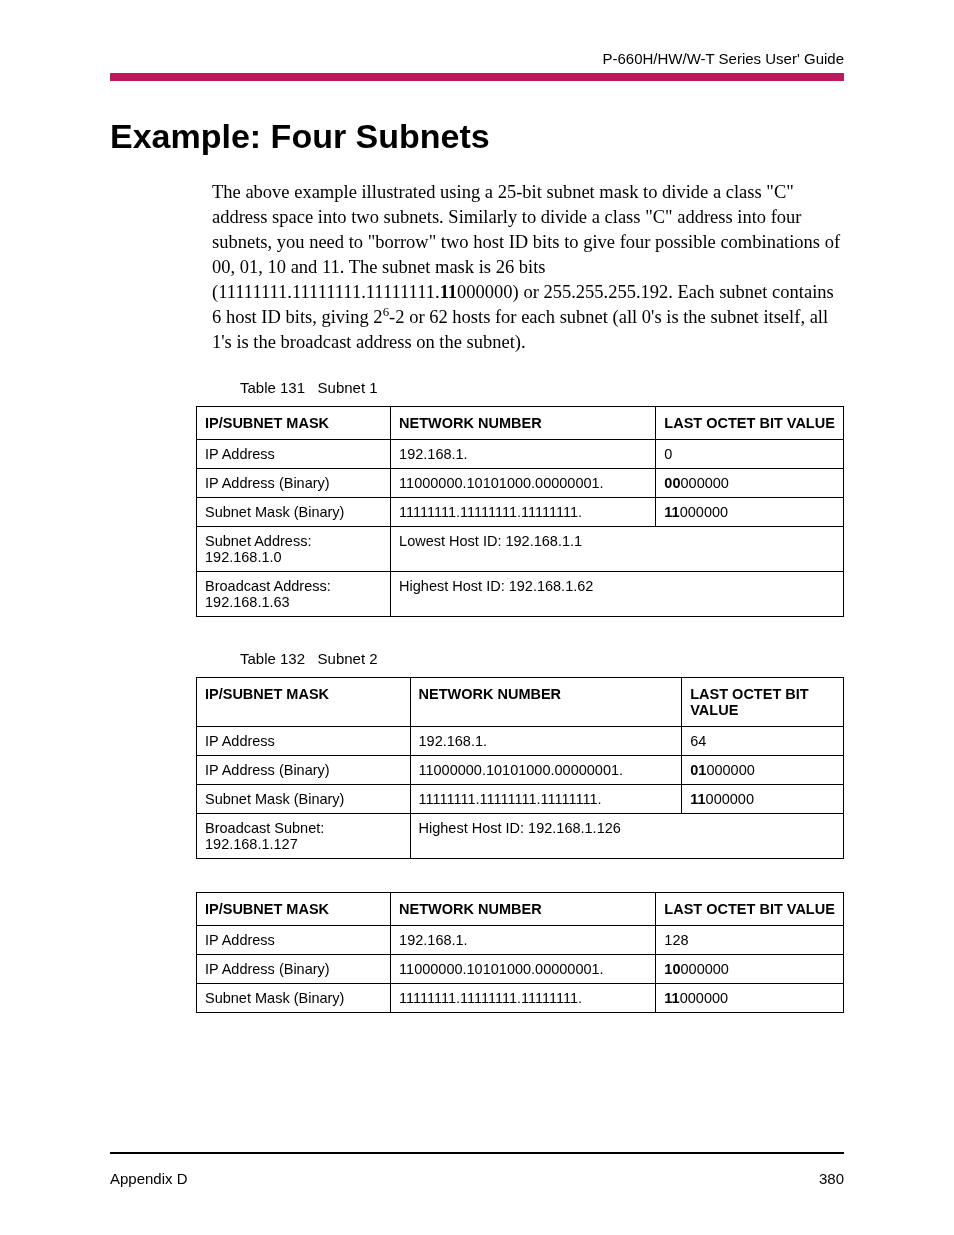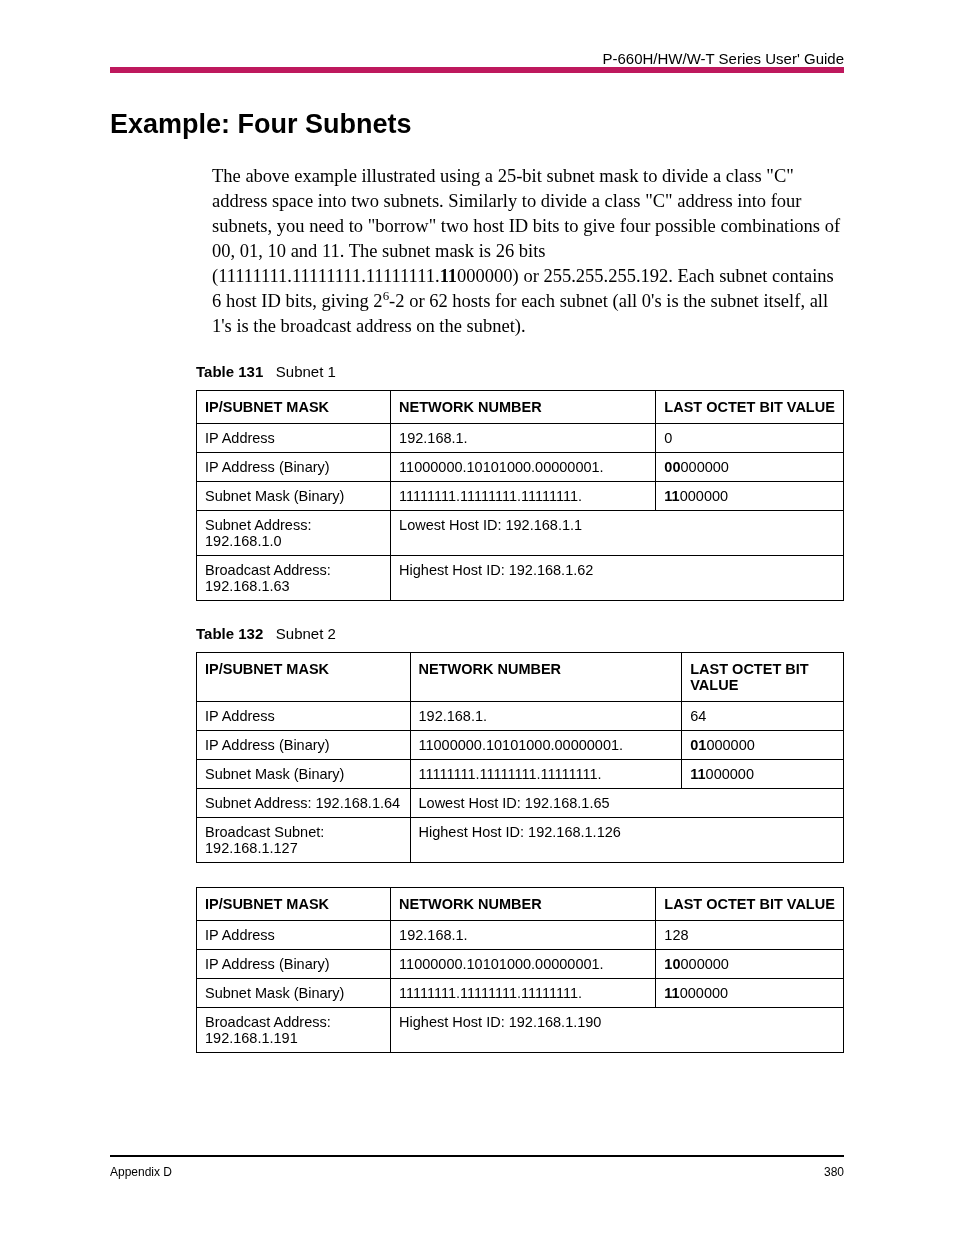--- a/index.html
+++ b/index.html
@@ -17,73 +17,73 @@
     width: 954px;
     height: 1235px;
     box-sizing: border-box;
     padding: 50px 110px 0 110px;
     position: relative;
   }
   .header-bar {
     font-family: Arial, Helvetica, sans-serif;
     font-size: 15px;
     text-align: right;
-    padding-bottom: 0;
-    border-bottom: 6px solid #be185d;
+    padding-bottom: 6px;
+    border-bottom: 8px solid #be185d;
     margin-bottom: 36px;
   }
   h1.section-title {
     font-family: Arial, Helvetica, sans-serif;
     font-weight: bold;
-    font-size: 27px;
+    font-size: 34px;
     margin: 0 0 24px 0;
   }
   .body-indent {
     margin-left: 86px;
   }
   p.body-text {
     font-size: 18.5px;
     line-height: 1.35;
     margin: 0 0 24px 16px;
     text-align: left;
   }
   sup { font-size: 0.7em; line-height: 0; }
   .table-caption {
     font-family: Arial, Helvetica, sans-serif;
     font-size: 15px;
     margin: 0 0 10px 0;
   }
-  .table-caption .tnum { font-weight: bold; }
+  .table-caption .tnum { font-weight: normal; margin-left: 44px; }
   table.subnet {
     width: 100%;
     border-collapse: collapse;
     font-family: Arial, Helvetica, sans-serif;
     font-size: 14.5px;
-    margin-bottom: 24px;
+    margin-bottom: 33px;
   }
   table.subnet th, table.subnet td {
     border: 1.5px solid #000;
     padding: 6px 8px;
     text-align: left;
     vertical-align: top;
     font-weight: normal;
   }
   table.subnet th {
     font-weight: bold;
     padding: 8px 8px;
   }
   .footer {
     position: absolute;
     left: 110px;
     right: 110px;
-    bottom: 56px;
-    font-family: Arial, Helvetica, sans-serif;
-    font-size: 12px;
+    bottom: 48px;
+    font-family: Arial, Helvetica, sans-serif;
+    font-size: 15px;
     border-top: 2px solid #000;
-    padding-top: 8px;
+    padding-top: 16px;
   }
   .footer .pg { float: right; }
   .b { font-weight: bold; }
 </style>
 </head>
 <body>
 
 <div class="page">
   <div class="header-bar">
     <span>P-660H/HW/W-T Series User' Guide</span>
@@ -161,24 +161,20 @@
         <td>IP Address (Binary)</td>
         <td>11000000.10101000.00000001.</td>
         <td><span class="b">01</span><span>000000</span></td>
       </tr>
       <tr>
         <td>Subnet Mask (Binary)</td>
         <td>11111111.11111111.11111111.</td>
         <td><span class="b">11</span><span>000000</span></td>
       </tr>
       <tr>
-        <td>Subnet Address: 192.168.1.64</td>
-        <td colspan="2">Lowest Host ID: 192.168.1.65</td>
-      </tr>
-      <tr>
         <td>Broadcast Subnet: 192.168.1.127</td>
         <td colspan="2">Highest Host ID: 192.168.1.126</td>
       </tr>
     </tbody>
       </table>
 
     <table class="subnet">
       <colgroup>
           <col style="width:30%">
           <col style="width:41%">
@@ -198,24 +194,20 @@
       <tr>
         <td>IP Address (Binary)</td>
         <td>11000000.10101000.00000001.</td>
         <td><span class="b">10</span><span>000000</span></td>
       </tr>
       <tr>
         <td>Subnet Mask (Binary)</td>
         <td>11111111.11111111.11111111.</td>
         <td><span class="b">11</span><span>000000</span></td>
       </tr>
-      <tr>
-        <td>Broadcast Address: 192.168.1.191</td>
-        <td colspan="2">Highest Host ID: 192.168.1.190</td>
-      </tr>
     </tbody>
       </table>
   </div>
 
   <div class="footer">
     <span>Appendix D</span>
     <span class="pg">380</span>
   </div>
 </div>
 

